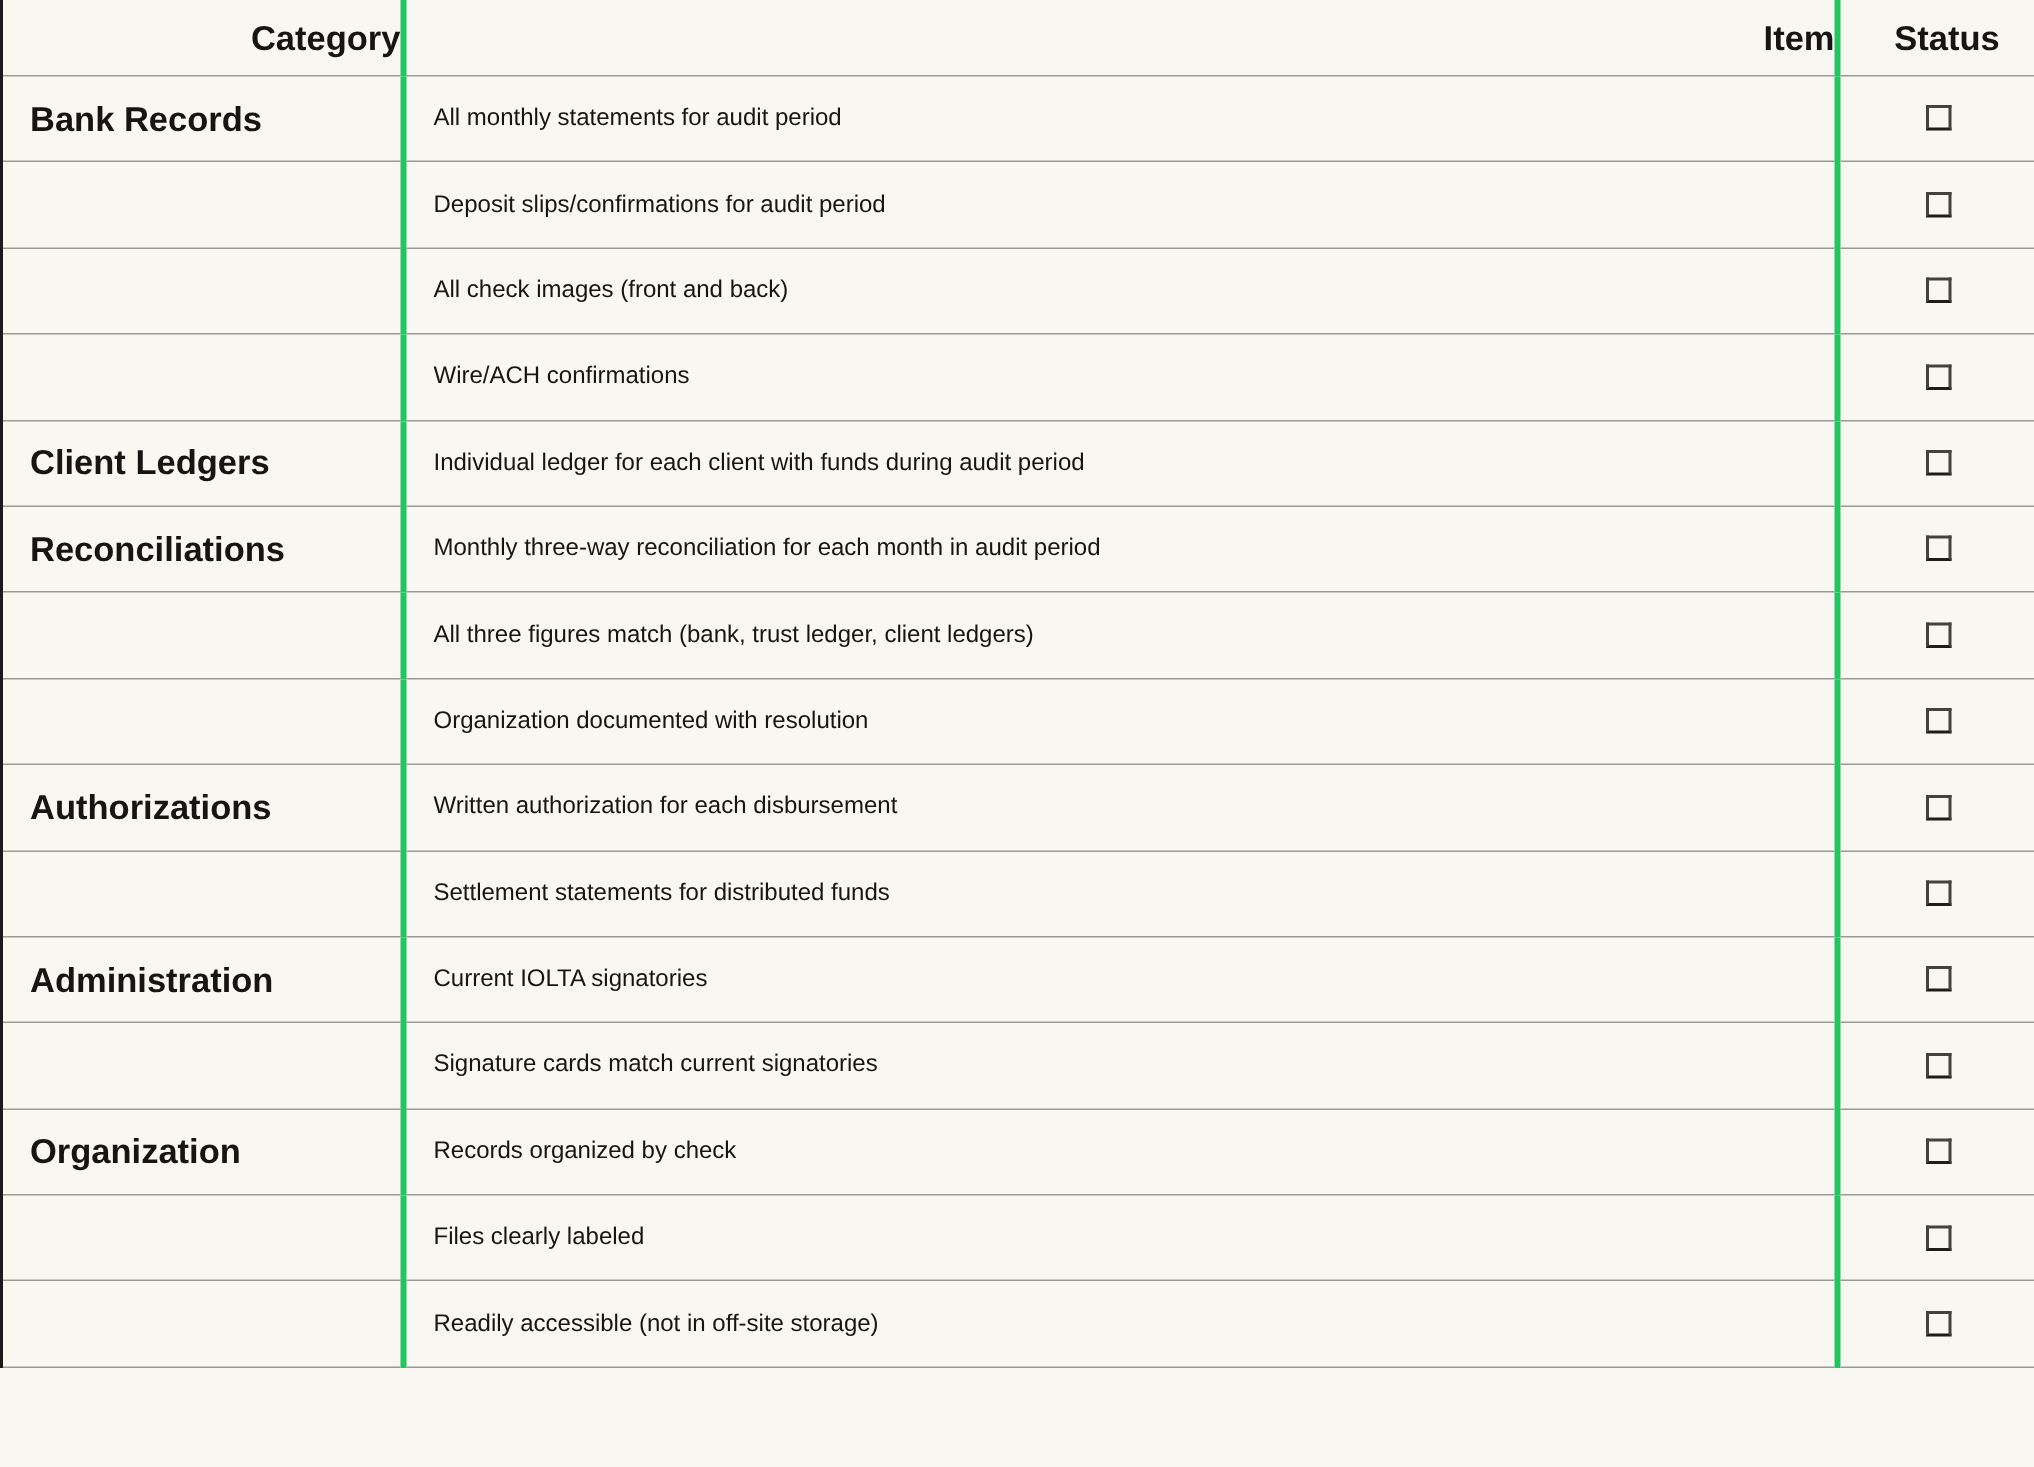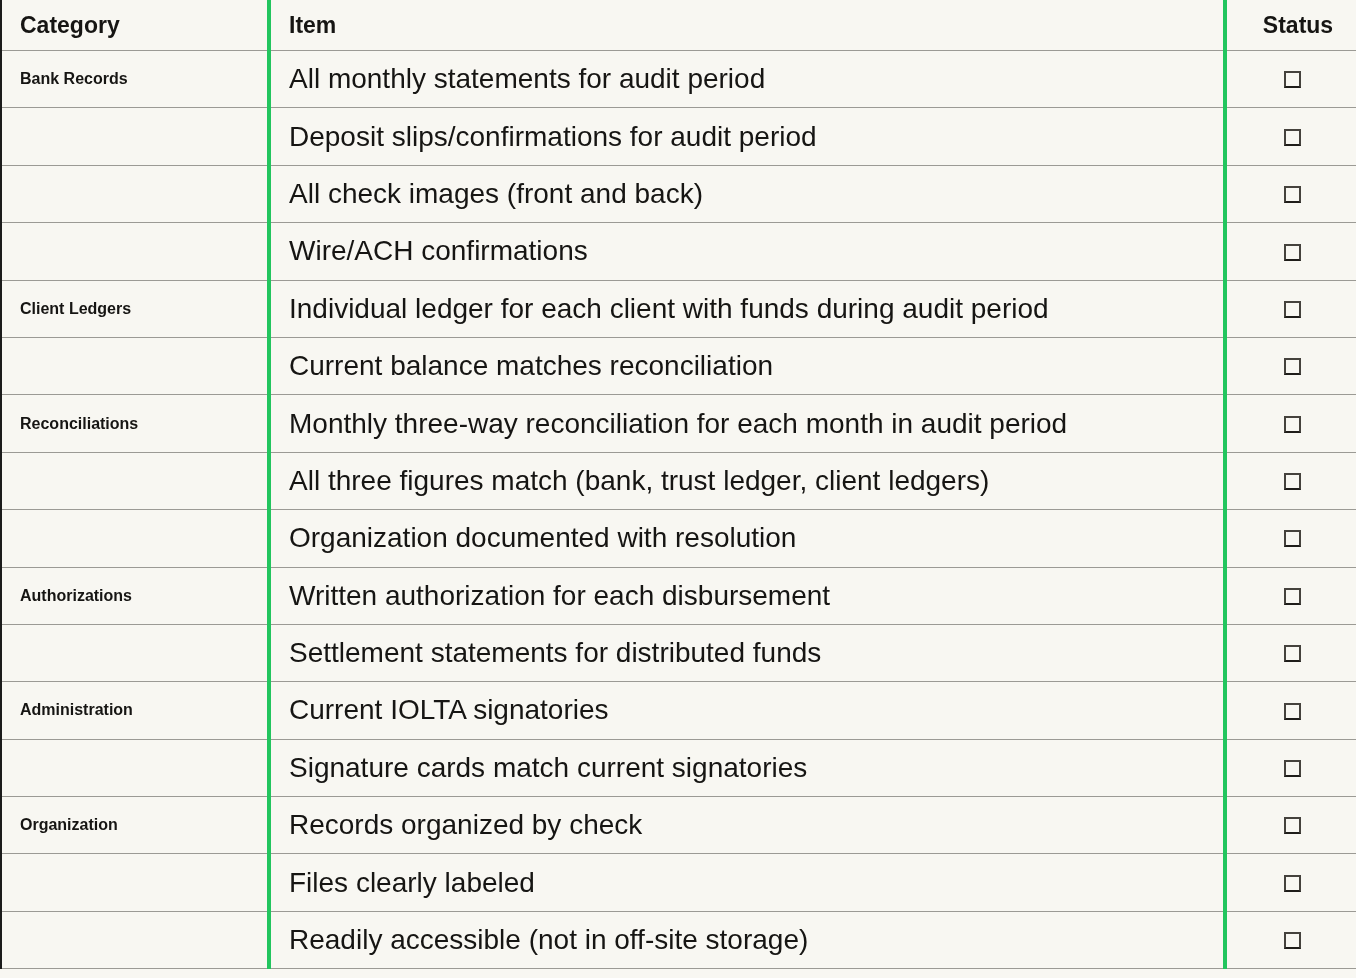--- a/index.html
+++ b/index.html
@@ -36,34 +36,34 @@
   td.status-cell, th.status-head {
     border-left: 4px solid #22c55e;
   }
 
   thead th { height: 50px; }
   tbody td { height: 56.4px; }
 
   th {
     font-size: 23px;
     font-weight: 700;
-    text-align: left;
-    padding-left: 18px;
+    text-align: right;
+    padding-left: 6px;
   }
   th.status-head {
     text-align: center;
     padding-left: 12px;
   }
   td.category-cell {
-    font-size: 16px;
+    font-size: 23px;
     font-weight: 700;
     padding-left: 18px;
   }
   td.item-cell {
-    font-size: 28px;
+    font-size: 16px;
     font-weight: 400;
     padding-left: 18px;
   }
   td.status-cell { text-align: center; }
 
   .checkbox {
     display: inline-block;
     width: 13px;
     height: 13px;
     border: 2px solid #45423d;
@@ -119,27 +119,20 @@
     </td>
   </tr>
       <tr>
     <td class="category-cell">Client Ledgers</td>
     <td class="item-cell">Individual ledger for each client with funds during audit period</td>
     <td class="status-cell">
       <span class="checkbox"></span>
     </td>
   </tr>
       <tr>
-    <td class="category-cell"></td>
-    <td class="item-cell">Current balance matches reconciliation</td>
-    <td class="status-cell">
-      <span class="checkbox"></span>
-    </td>
-  </tr>
-      <tr>
     <td class="category-cell">Reconciliations</td>
     <td class="item-cell">Monthly three-way reconciliation for each month in audit period</td>
     <td class="status-cell">
       <span class="checkbox"></span>
     </td>
   </tr>
       <tr>
     <td class="category-cell"></td>
     <td class="item-cell">All three figures match (bank, trust ledger, client ledgers)</td>
     <td class="status-cell">

